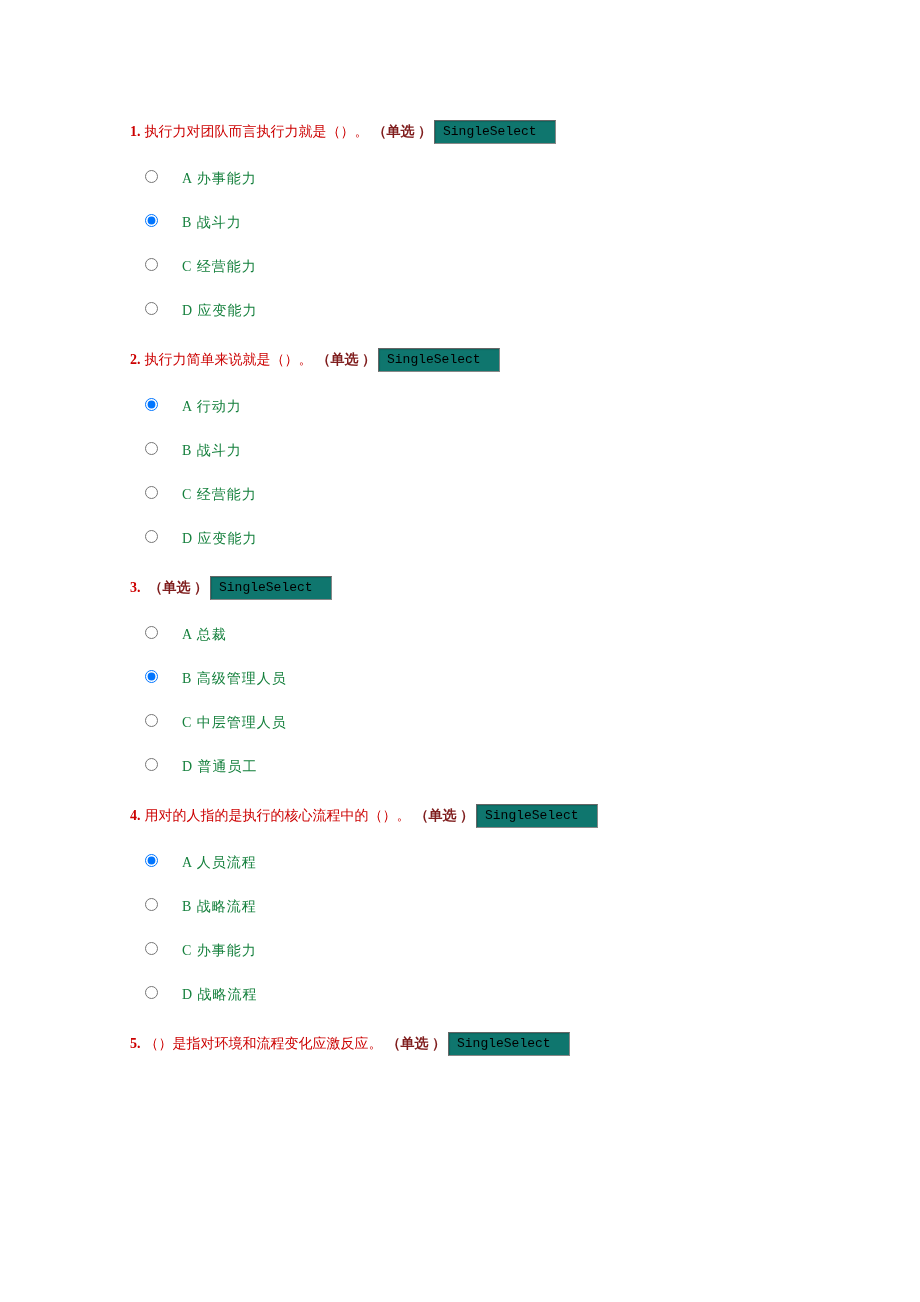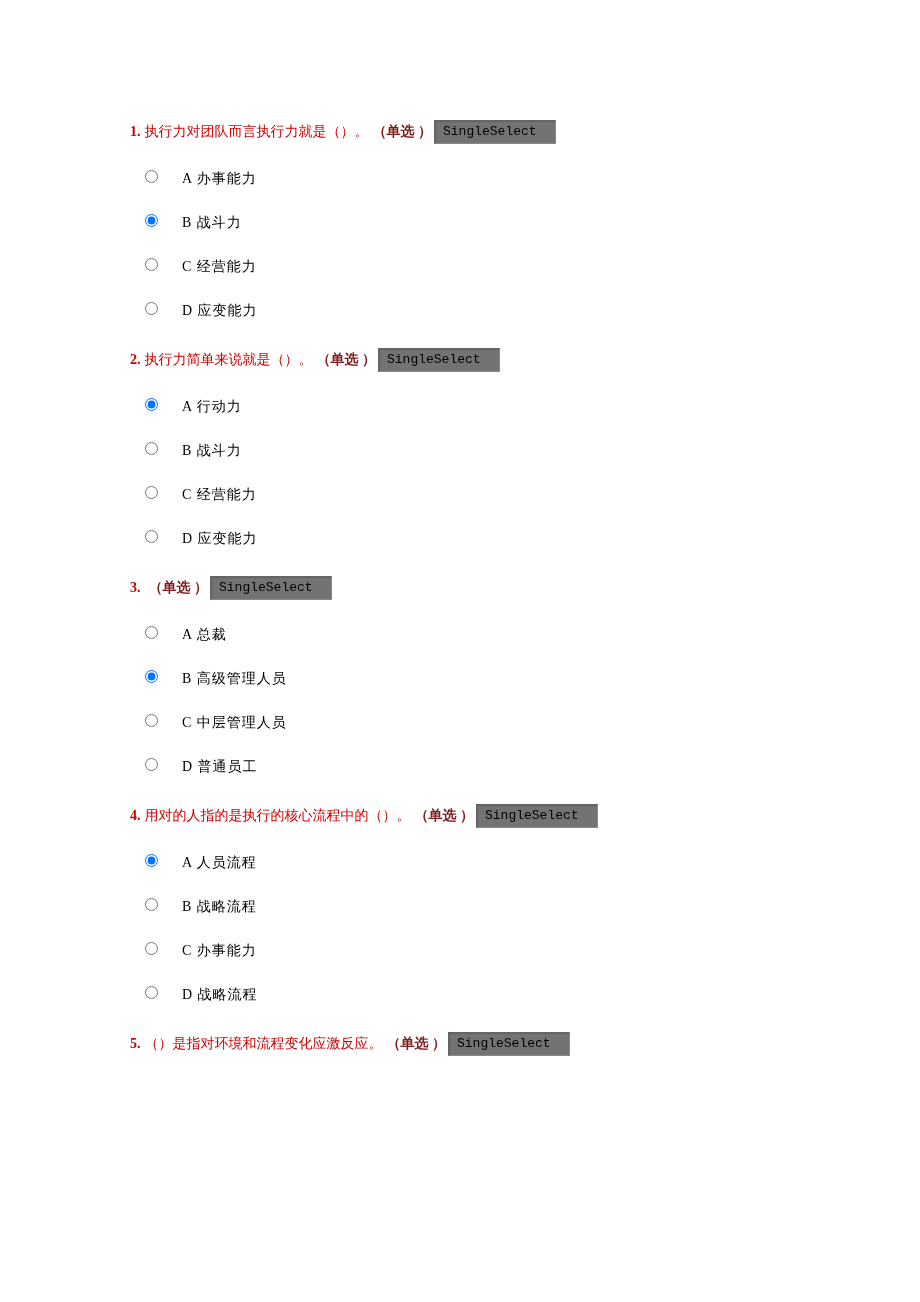--- a/index.html
+++ b/index.html
@@ -31,21 +31,21 @@
     .q-label {
       color: #7f1d1d;
       font-weight: bold;
       margin-left: 4px;
     }
     .select-box {
       display: inline-block;
       border: 1px solid #888;
       border-top: 1px solid #666;
       border-left: 1px solid #666;
-      background: #737373;
+      background: #0f766e;
       padding: 2px 18px 2px 8px;
       margin-left: 2px;
       font-family: "Courier New", monospace;
       font-size: 13px;
       color: #000;
       height: 18px;
       line-height: 18px;
       box-shadow: inset 1px 1px 1px rgba(0,0,0,0.15);
     }
     .option {
@@ -57,21 +57,21 @@
     .radio {
       width: 13px;
       height: 13px;
       margin-right: 24px;
       margin-top: -6px;
       flex-shrink: 0;
     }
     .opt-text {
       font-family: SimSun, "宋体", serif;
       font-size: 14px;
-      color: #000000;
+      color: #15803d;
       letter-spacing: 1px;
     }
   </style>
 </head>
 <body>
 
 <div id="quiz-container">
     <div class="question">
       <div class="question-header">
         <span class="q-num">1.</span>

